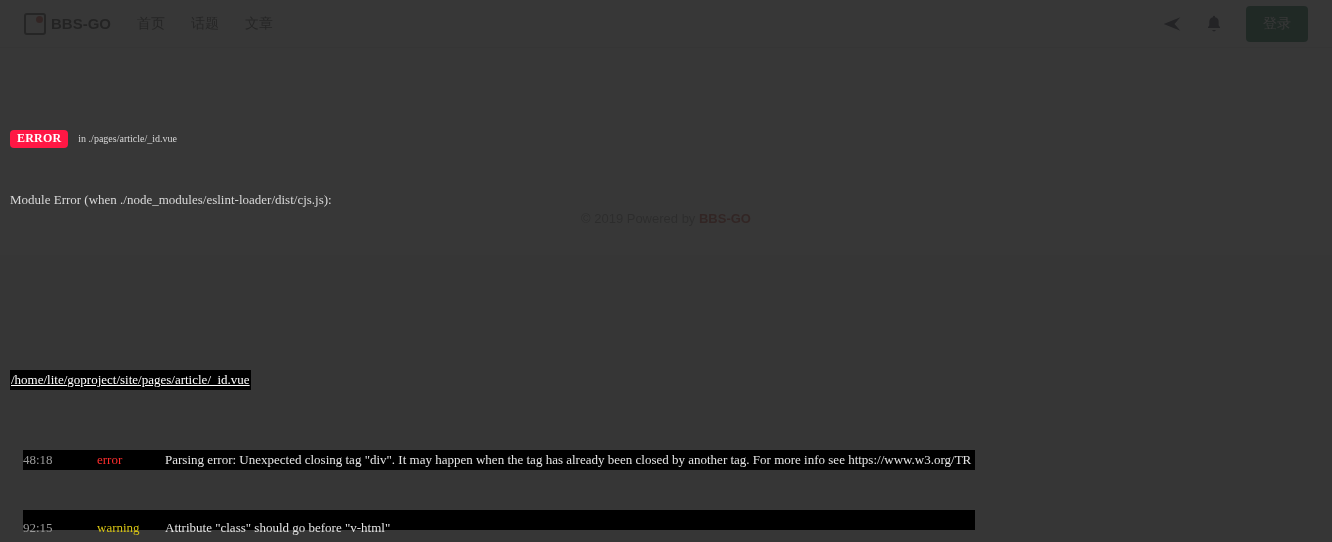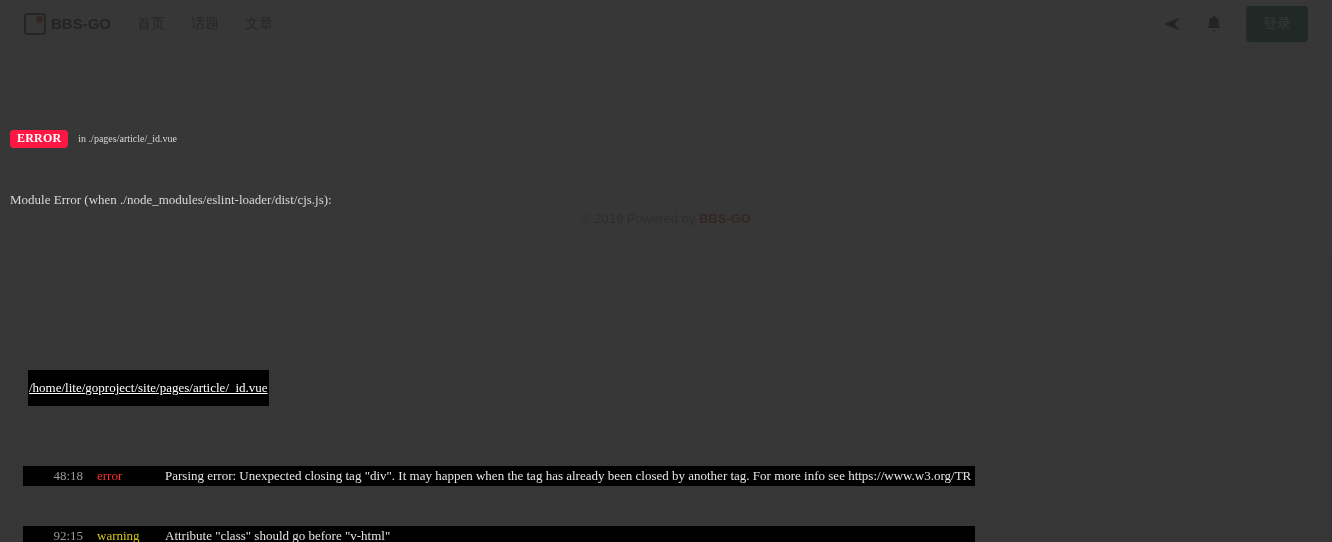--- a/index.html
+++ b/index.html
@@ -155,30 +155,30 @@
     line-height: 20px;
   }
 
   .spacer-line { height: 20px; }
 
   .file-link {
     display: inline-block;
     background: #000000;
     color: #ffffff;
     text-decoration: underline;
-    margin-left: 28px;
-    padding: 8px 1px;
+    margin-left: 10px;
+    padding: 0 1px;
     line-height: 20px;
   }
   .lint-rows { margin-left: 10px; display: inline-block; }
   .lint-line { background: #000000; display: block; height: 20px; line-height: 20px; padding-right: 4px; }
 
-  .ln-pos   { color: #9a9a9a; display: inline-block; width: 60px; text-align: right; }
+  .ln-pos   { color: #9a9a9a; display: inline-block; width: 60px; }
   .ln-sev-error   { color: #ff2d2d; display: inline-block; width: 82px; padding-left: 14px; }
-  .ln-sev-warning { color: #d8c514; display: inline-block; width: 82px; padding-left: 14px; }
+  .ln-sev-warning { color: #d8c514; display: inline-block; width: 82px; padding-left: 14px; margin-top: 8px; }
   .ln-msg   { color: #e4e4e4; }
 </style>
 </head>
 <body>
 
 <div class="page-behind">
   <div class="site-nav">
     <div class="nav-logo">
       <span class="logo-mark"></span>
       <span class="logo-text">BBS-GO</span>

